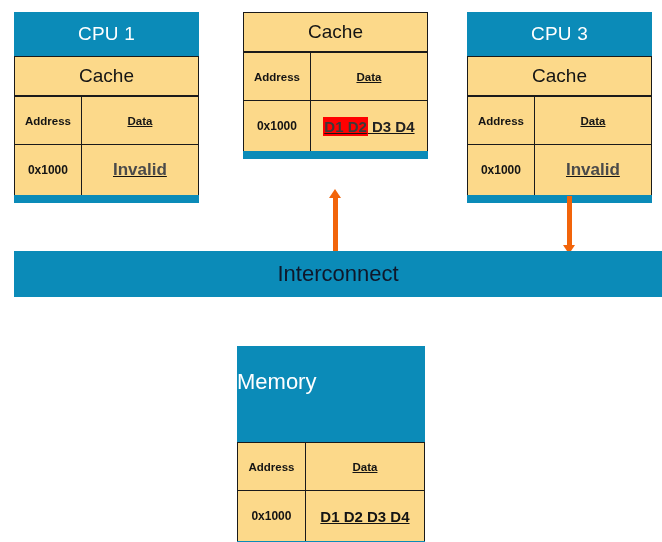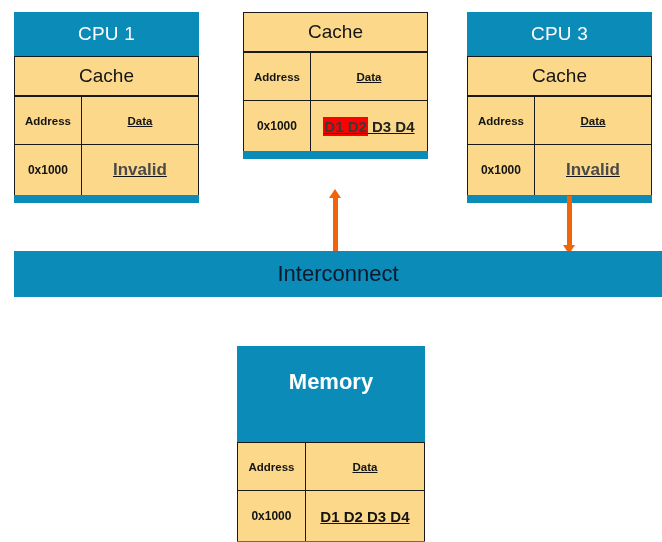--- a/index.html
+++ b/index.html
@@ -137,24 +137,22 @@
     position: absolute;
     left: 237px;
     top: 346px;
     width: 188px;
     box-sizing: border-box;
   }
   .mem-header {
     background: #0b8bb8;
     color: #ffffff;
     font-size: 22px;
-    text-align: center;
     height: 96px;
     line-height: 72px;
-    font-weight: bold;
   }
   .mem-foot {
     background: #0b8bb8;
     height: 8px;
     margin-top: -1px;
   }
   .mem-data {
     font-size: 15px;
     font-weight: bold;
     color: #141414;

